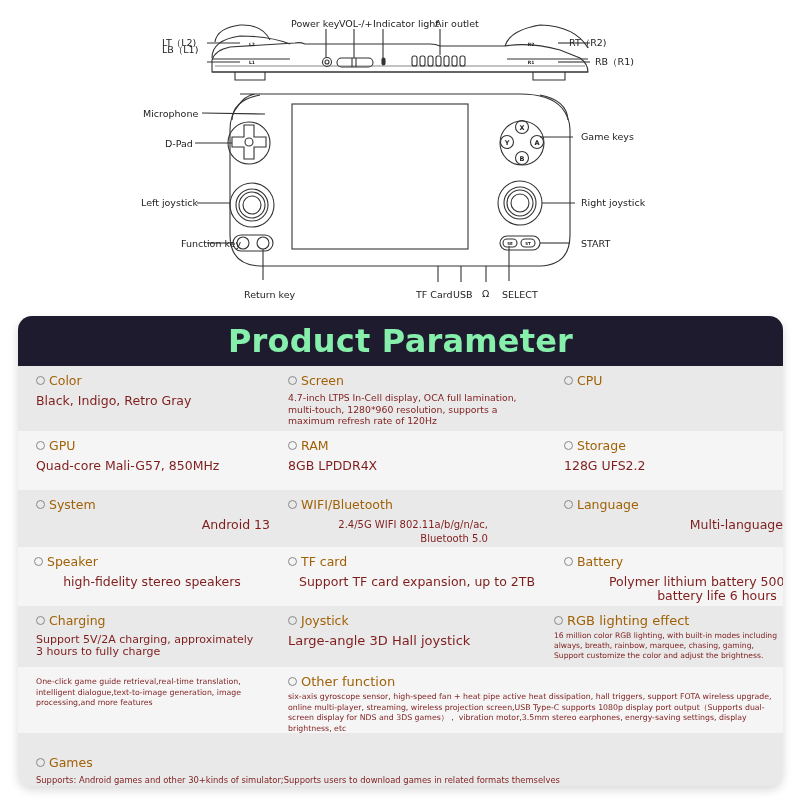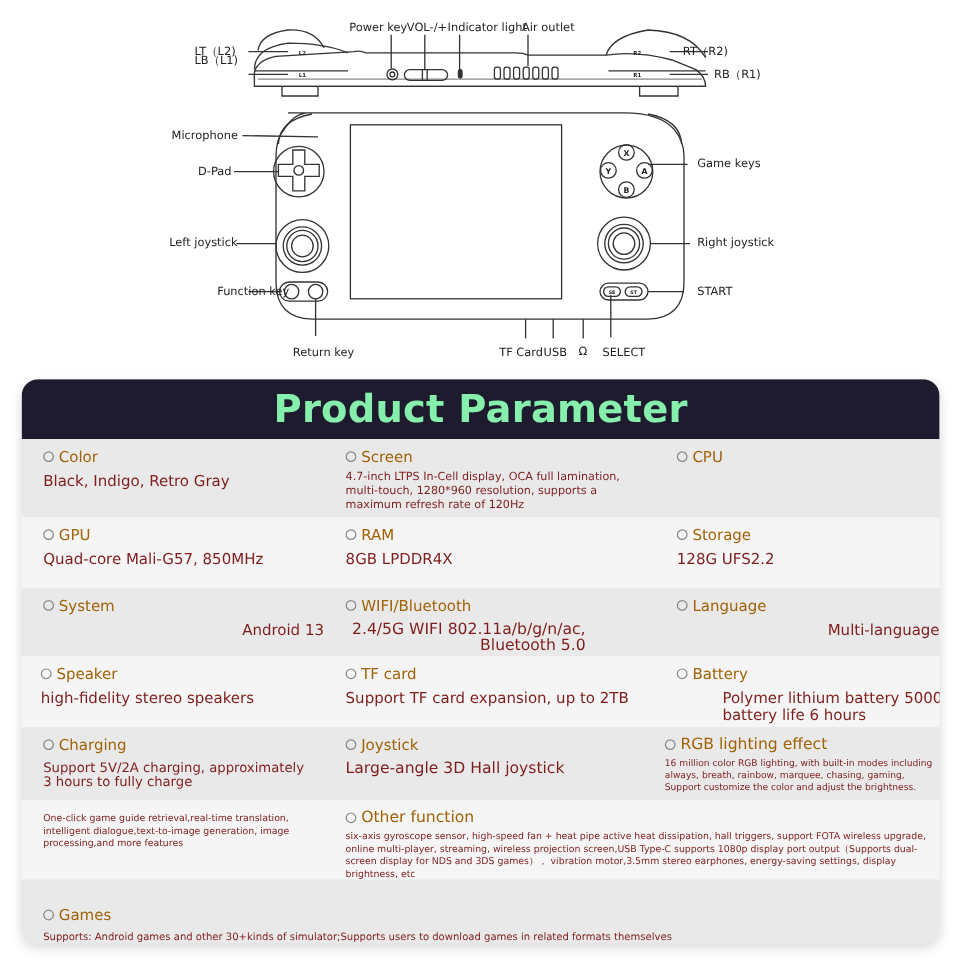--- a/index.html
+++ b/index.html
@@ -209,32 +209,32 @@
           <span class="circ"></span>
           <span>System</span>
         </div>
       <div class="val">Android 13</div>
     </div>
     <div class="cell c2">
       <div class="title">
           <span class="circ"></span>
           <span>WIFI/Bluetooth</span>
         </div>
-      <div class="val" style="font-size:13px;width:200px;">2.4/5G WIFI 802.11a/b/g/n/ac, Bluetooth 5.0</div>
+      <div class="val" style="font-size:10px;width:200px;">2.4/5G WIFI 802.11a/b/g/n/ac, Bluetooth 5.0</div>
     </div>
     <div class="cell c3">
       <div class="title">
           <span class="circ"></span>
           <span>Language</span>
         </div>
       <div class="val">Multi-language</div>
     </div>
   </div>
 
-  <div class="row light" style="height:59px;">
+  <div class="row light" style="height:59px;text-align:center;">
     <div class="cell c1" style="padding-left:16px;">
       <div class="title">
           <span class="circ"></span>
           <span>Speaker</span>
         </div>
       <div class="val">high-fidelity stereo speakers</div>
     </div>
     <div class="cell c2">
       <div class="title">
           <span class="circ"></span>

